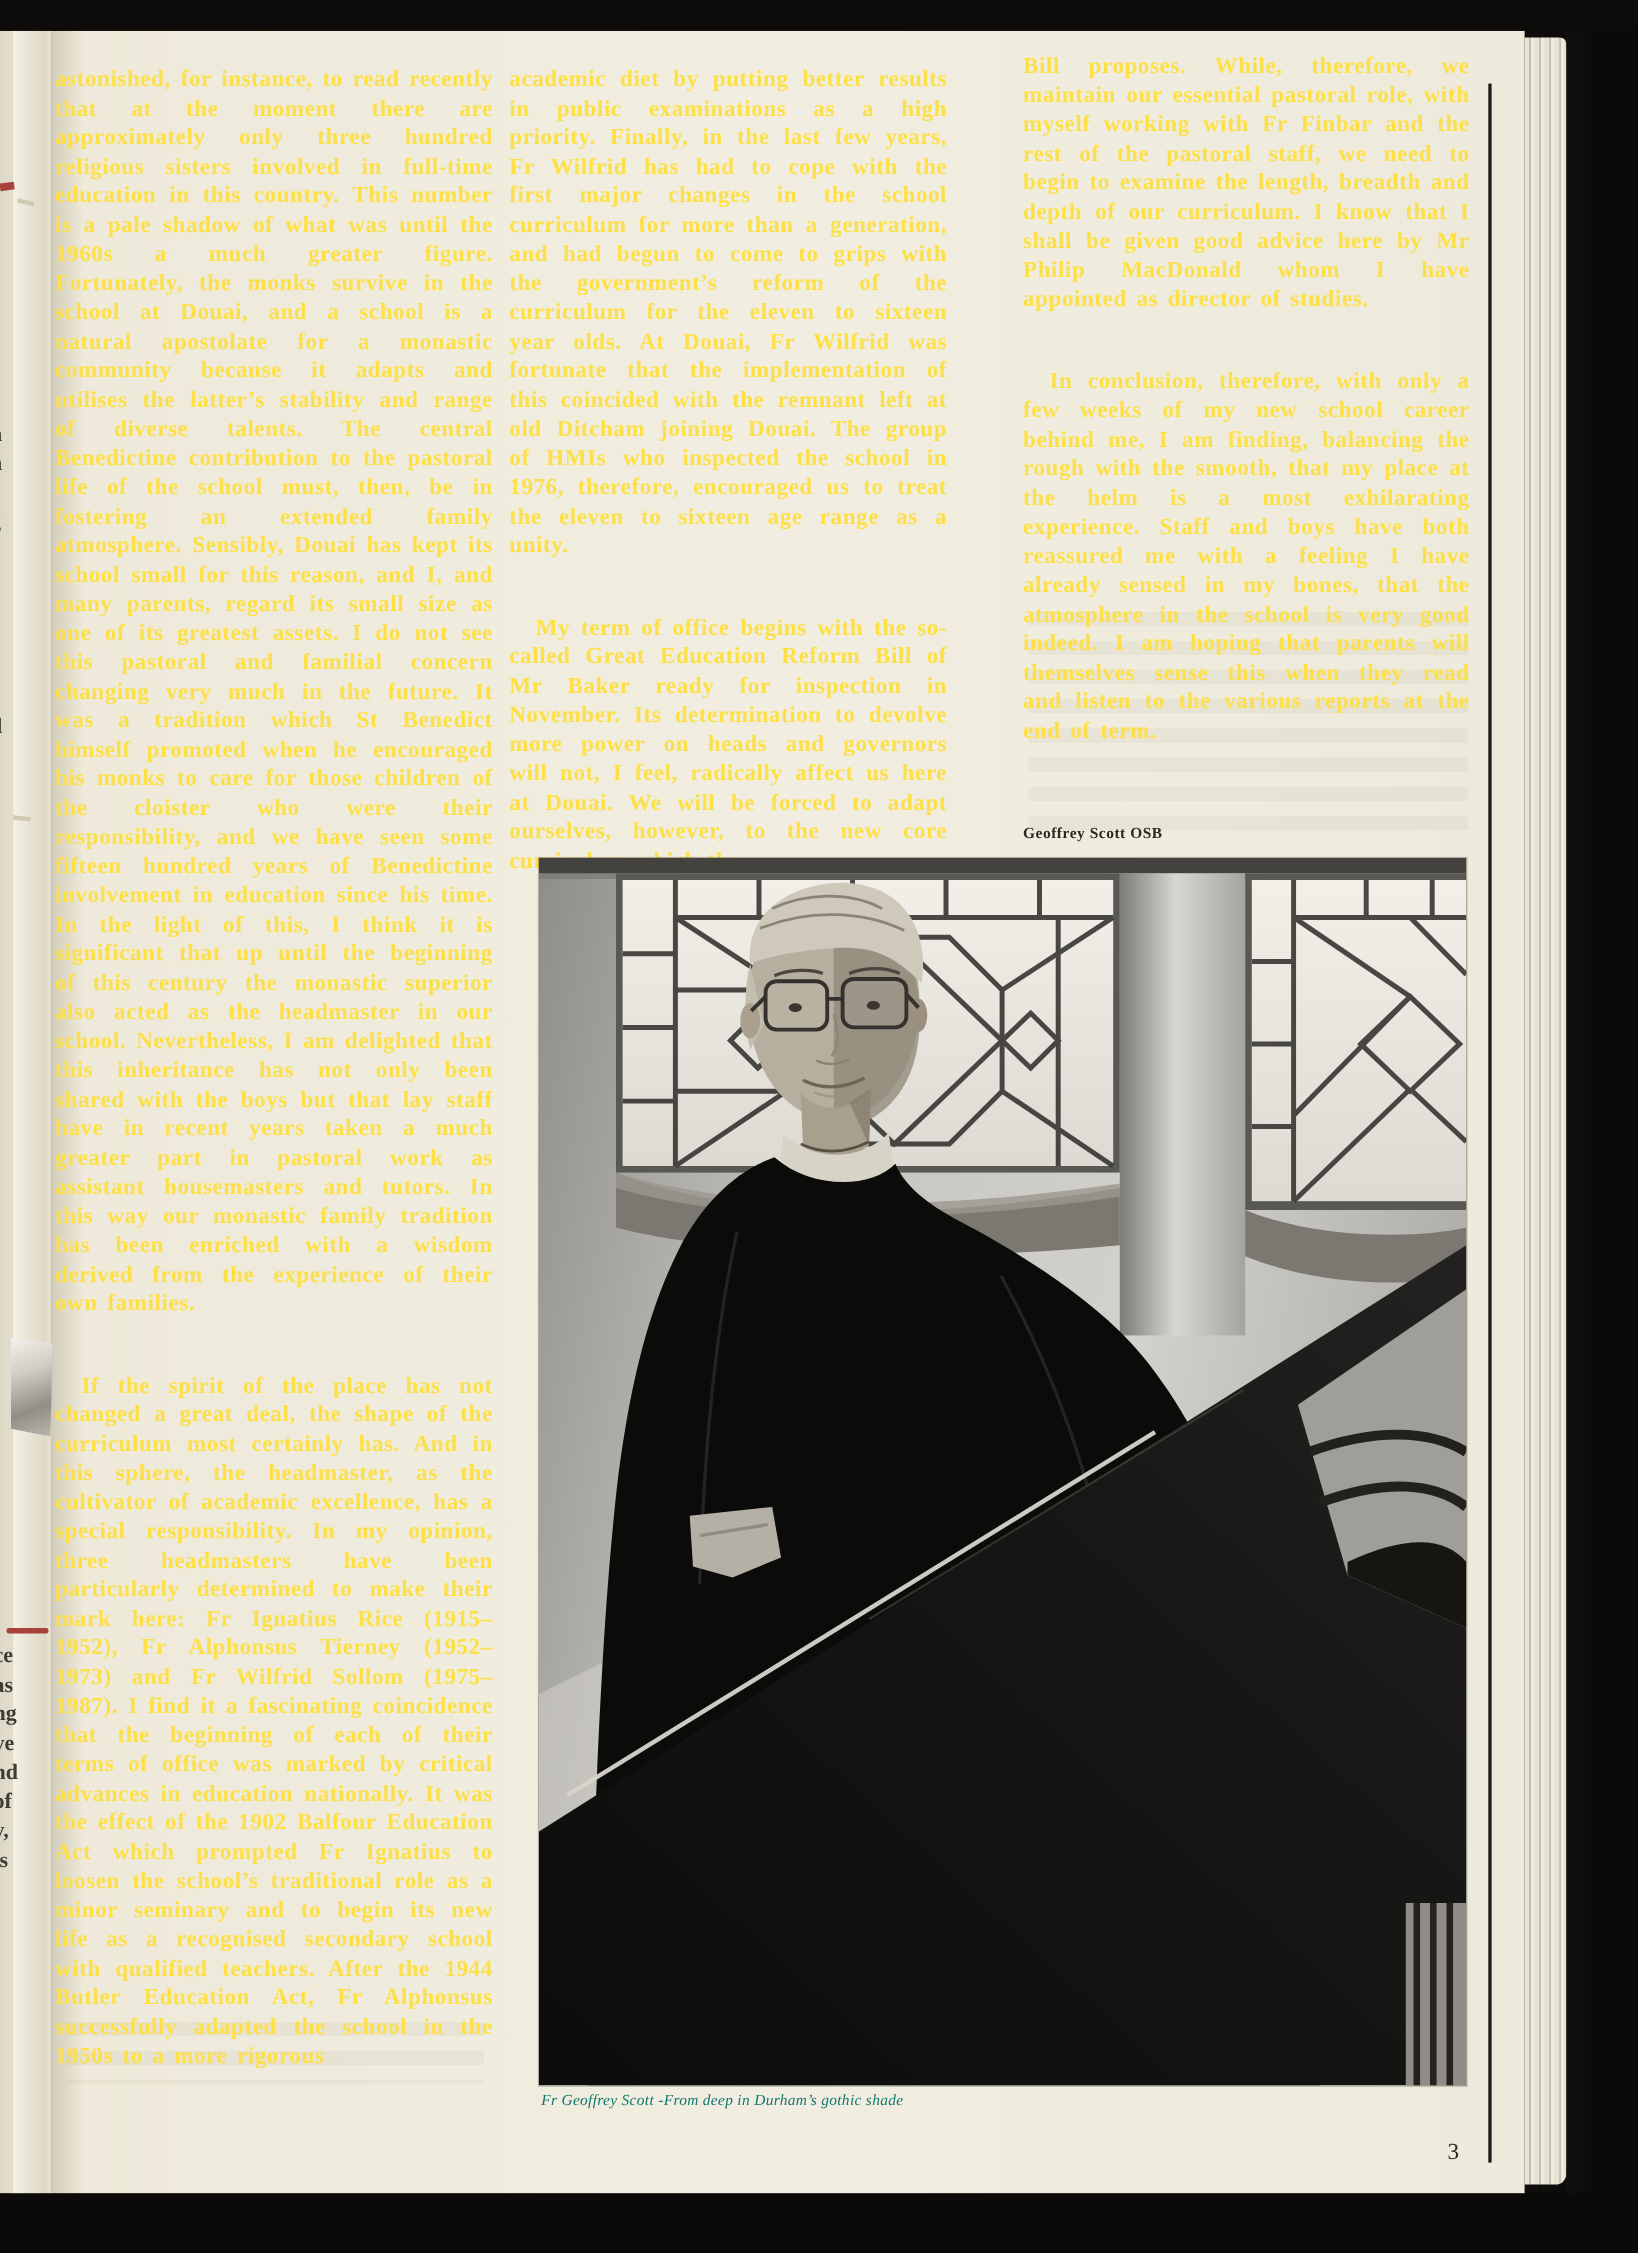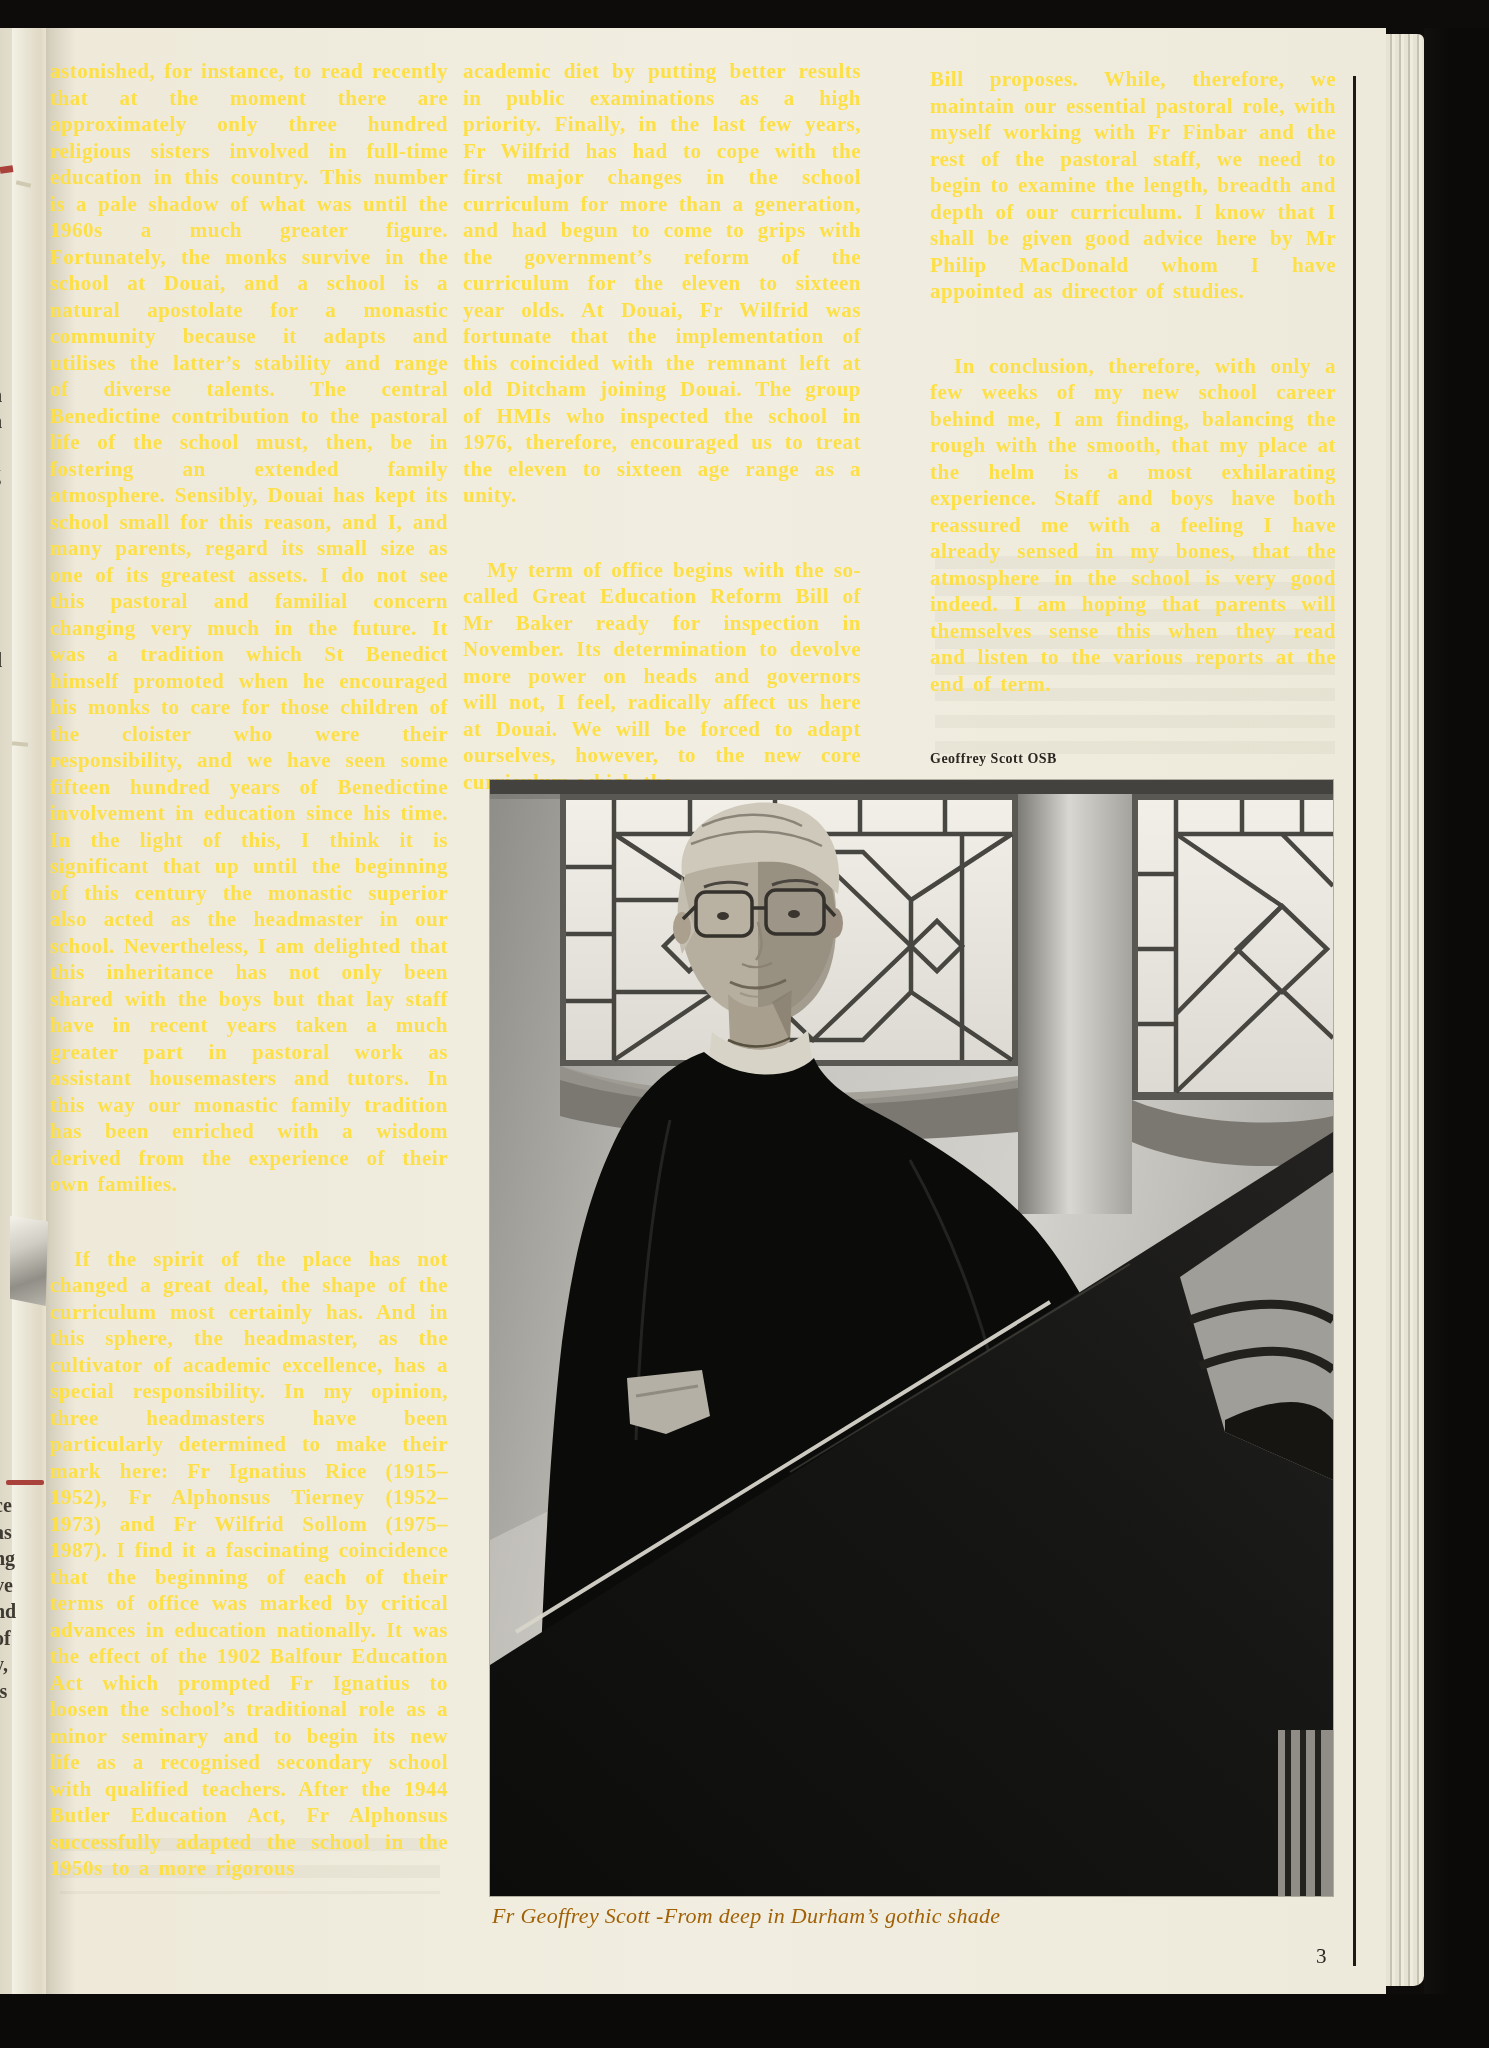--- a/index.html
+++ b/index.html
@@ -43,34 +43,34 @@
   .stitch-2{left:12px;top:742px;width:16px;height:4px;transform:rotate(6deg);}
   
   .col{z-index:10;color:#fde047;}
   .col p{
     margin:0;text-align:justify;font-weight:bold;
     font-size:21px;line-height:26.5px;letter-spacing:.5px;word-spacing:3px;
   }
   .col p.indent{text-indent:24px;margin-top:48px;}
   .col-1{left:50px;top:58px;width:398px;}
   .col-2{left:463px;top:58px;width:398px;}
-  .col-3{left:930px;top:66px;width:406px;}
+  .col-3{left:930px;top:46px;width:406px;}
   .signature{left:930px;top:751px;width:406px;font-weight:bold;font-size:14px;letter-spacing:.5px;color:#2b2722;z-index:10;}
   .column-rule{left:1353px;top:76px;width:3px;height:1890px;background:#1d1b17;z-index:10;}
   .page-number{left:1316px;top:1944px;font-size:21px;color:#2b2722;z-index:10;}
   
   .ghost{z-index:7;opacity:.55;
     background:repeating-linear-gradient(180deg,rgba(125,113,90,.12) 0 13px,rgba(125,113,90,0) 13px 26.5px);}
   .ghost-1{left:935px;top:556px;width:400px;height:205px;}
   .ghost-2{left:60px;top:1838px;width:380px;height:56px;}
   
   .photo{left:490px;top:780px;width:843px;height:1116px;z-index:12;box-shadow:0 0 0 1px rgba(60,55,45,.35);}
   .photo svg{display:block;}
   .caption{left:492px;top:1903px;width:840px;z-index:12;
-    font-style:italic;font-size:22px;letter-spacing:.3px;color:#a16207;}
+    font-style:italic;font-size:14px;letter-spacing:.3px;color:#0f766e;}
 </style>
 </head>
 <body>
 
 <div class="abs page"></div>
 <div class="abs edge-curve"></div>
 <div class="abs edge-shadow"></div>
 
 <div class="abs frag frag-top"><span>e
 f

